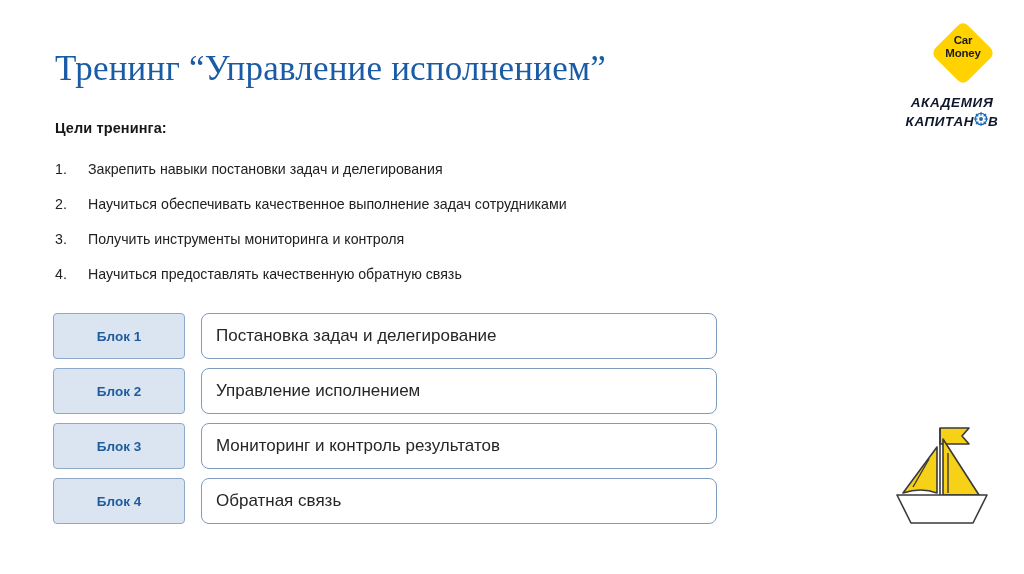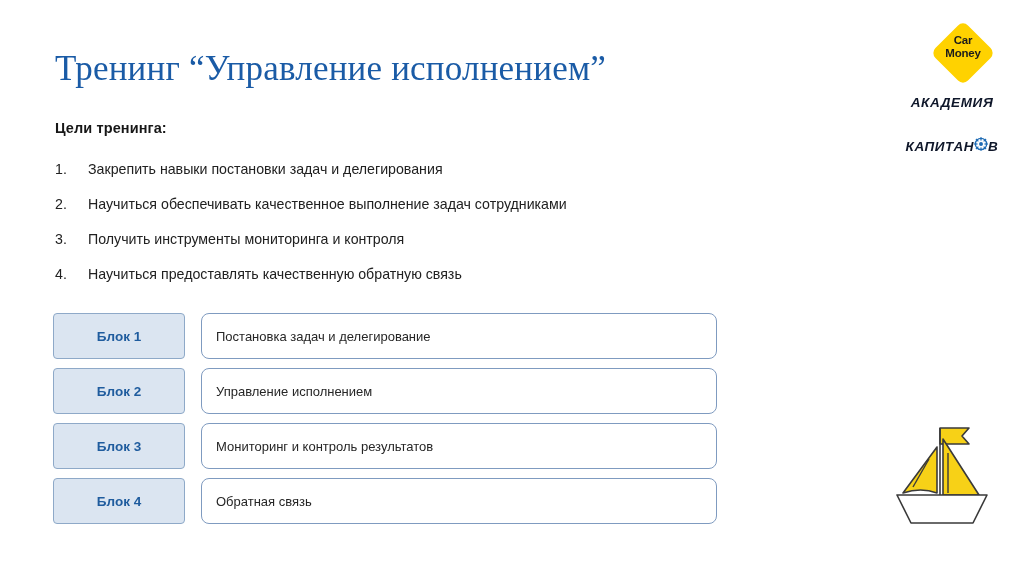--- a/index.html
+++ b/index.html
@@ -105,21 +105,21 @@
     top: 0;
     width: 516px;
     height: 46px;
     box-sizing: border-box;
     background: #ffffff;
     border: 1px solid #7f9bc0;
     border-radius: 8px;
     display: flex;
     align-items: center;
     padding-left: 14px;
-    font-size: 13px;
+    font-size: 17px;
     color: #262626;
   }
 
   
   .logo {
     position: absolute;
     left: 884px;
     top: 22px;
     width: 136px;
     height: 122px;
@@ -163,21 +163,20 @@
     font-size: 13.5px;
     font-weight: bold;
     line-height: 18px;
     letter-spacing: 0.6px;
     font-style: italic;
   }
   .logo-academy .wheel-line {
     display: inline-flex;
     align-items: center;
     justify-content: flex-end;
-    margin-top: 25px;
   }
   .wheel-icon {
     display: inline-block;
     vertical-align: -2px;
   }
 
   
   .sailboat {
     position: absolute;
     left: 893px;

